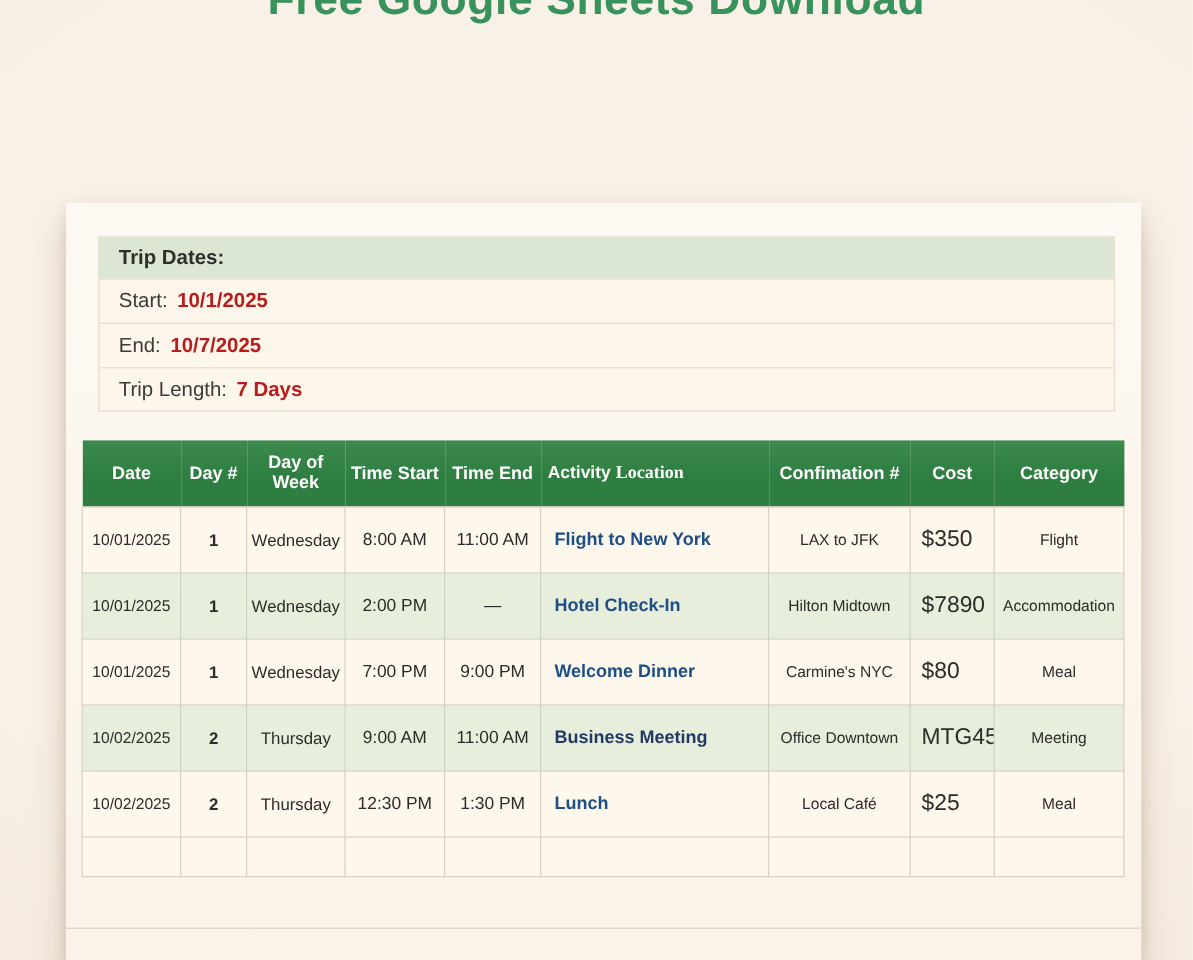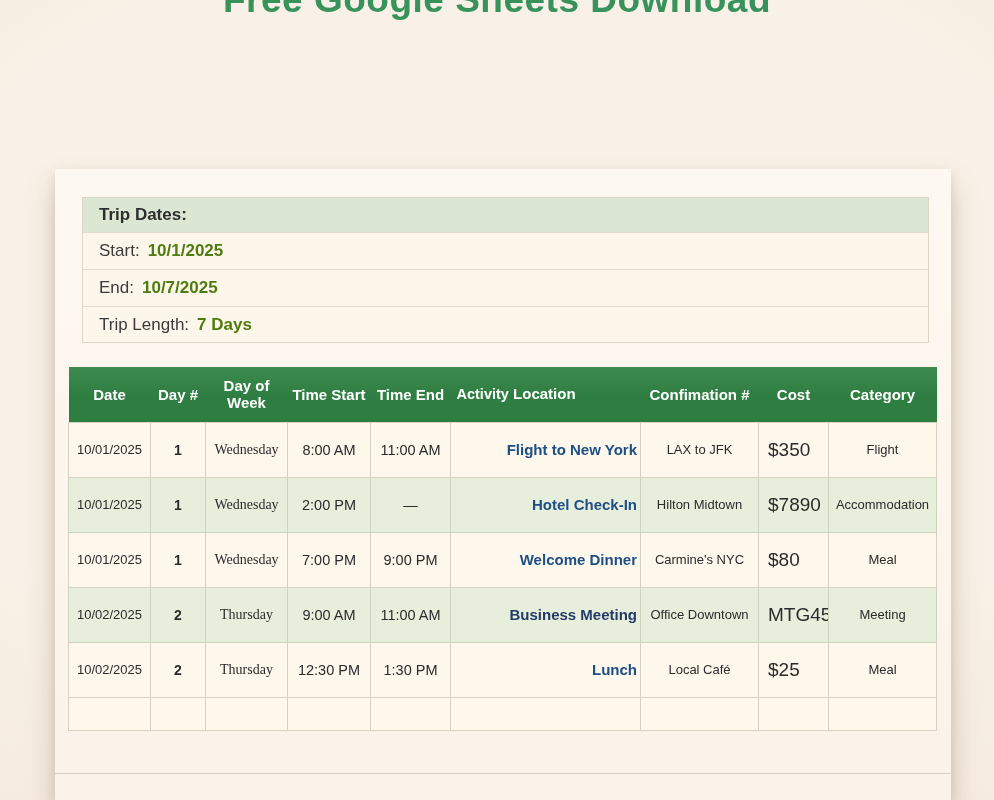--- a/index.html
+++ b/index.html
@@ -66,21 +66,21 @@
   }
   .trip-summary .row:first-child{
     border-top:none;
     background:var(--summary-header-bg);
     height:34px;
     font-weight:700;
     font-size:17px;
     color:#2e2e2e;
   }
   .trip-summary .row .label{color:#3b3b3b;}
-  .trip-summary .row .value{font-weight:700; margin-left:8px; color:#4d7c0f;text-align:right;}
+  .trip-summary .row .value{font-weight:700; margin-left:8px; color:#b91c1c;text-align:right;}
   .trip-summary .row:last-child{height:36px;}
   
   .itinerary{
     position:absolute;
     left:13px; top:198px;
     width:868px;
     border-collapse:collapse;
     table-layout:fixed;
   }
   .itinerary thead th{
@@ -93,39 +93,39 @@
     border:none;
     text-align:center;
     vertical-align:middle;
     padding:0 2px;
   }
   .itinerary thead th.th-activity-location{
     text-align:left;
     padding-left:6px;
   }
   .itinerary thead th.th-activity-location .h-activity{font-size:14.5px; font-weight:600; margin-right:0;}
-  .itinerary thead th.th-activity-location .h-location{font-size:15px;}
+  .itinerary thead th.th-activity-location .h-location{font-size:15px;font-family:Liberation Serif, serif;}
   .itinerary td{
     border:1px solid var(--grid-line);
     height:53px;
     text-align:center;
     vertical-align:middle;
     font-size:14px;
     color:var(--ink);
     padding:16px 3px;
     overflow:hidden;
   }
   .itinerary tr.r-cream td{background:var(--cream-row);}
   .itinerary tr.r-sage td{background:var(--sage-row); border-color:#ccd3bd;}
   .itinerary td.c-date{font-size:13px;}
   .itinerary td.c-day{font-weight:700; font-size:14px;}
-  .itinerary td.c-dow{font-size:14px;font-family:Liberation Serif, serif;}
+  .itinerary td.c-dow{font-size:14px;}
   .itinerary td.c-time{font-size:14.5px;}
   .itinerary td.c-activity{
-    text-align:right; padding-left:11px;
+    text-align:left; padding-left:11px;
     font-weight:700; font-size:15px;
     color:var(--activity-blue);
   }
   .itinerary td.c-location{font-size:13px;}
   .itinerary td.c-cost{font-size:19px; text-align:left; padding-left:9px;}
   .itinerary td.c-category{font-size:13px;}
   .itinerary tr.r-empty td{height:9px; background:var(--cream-row);}
 </style>
 </head>
 <body>

